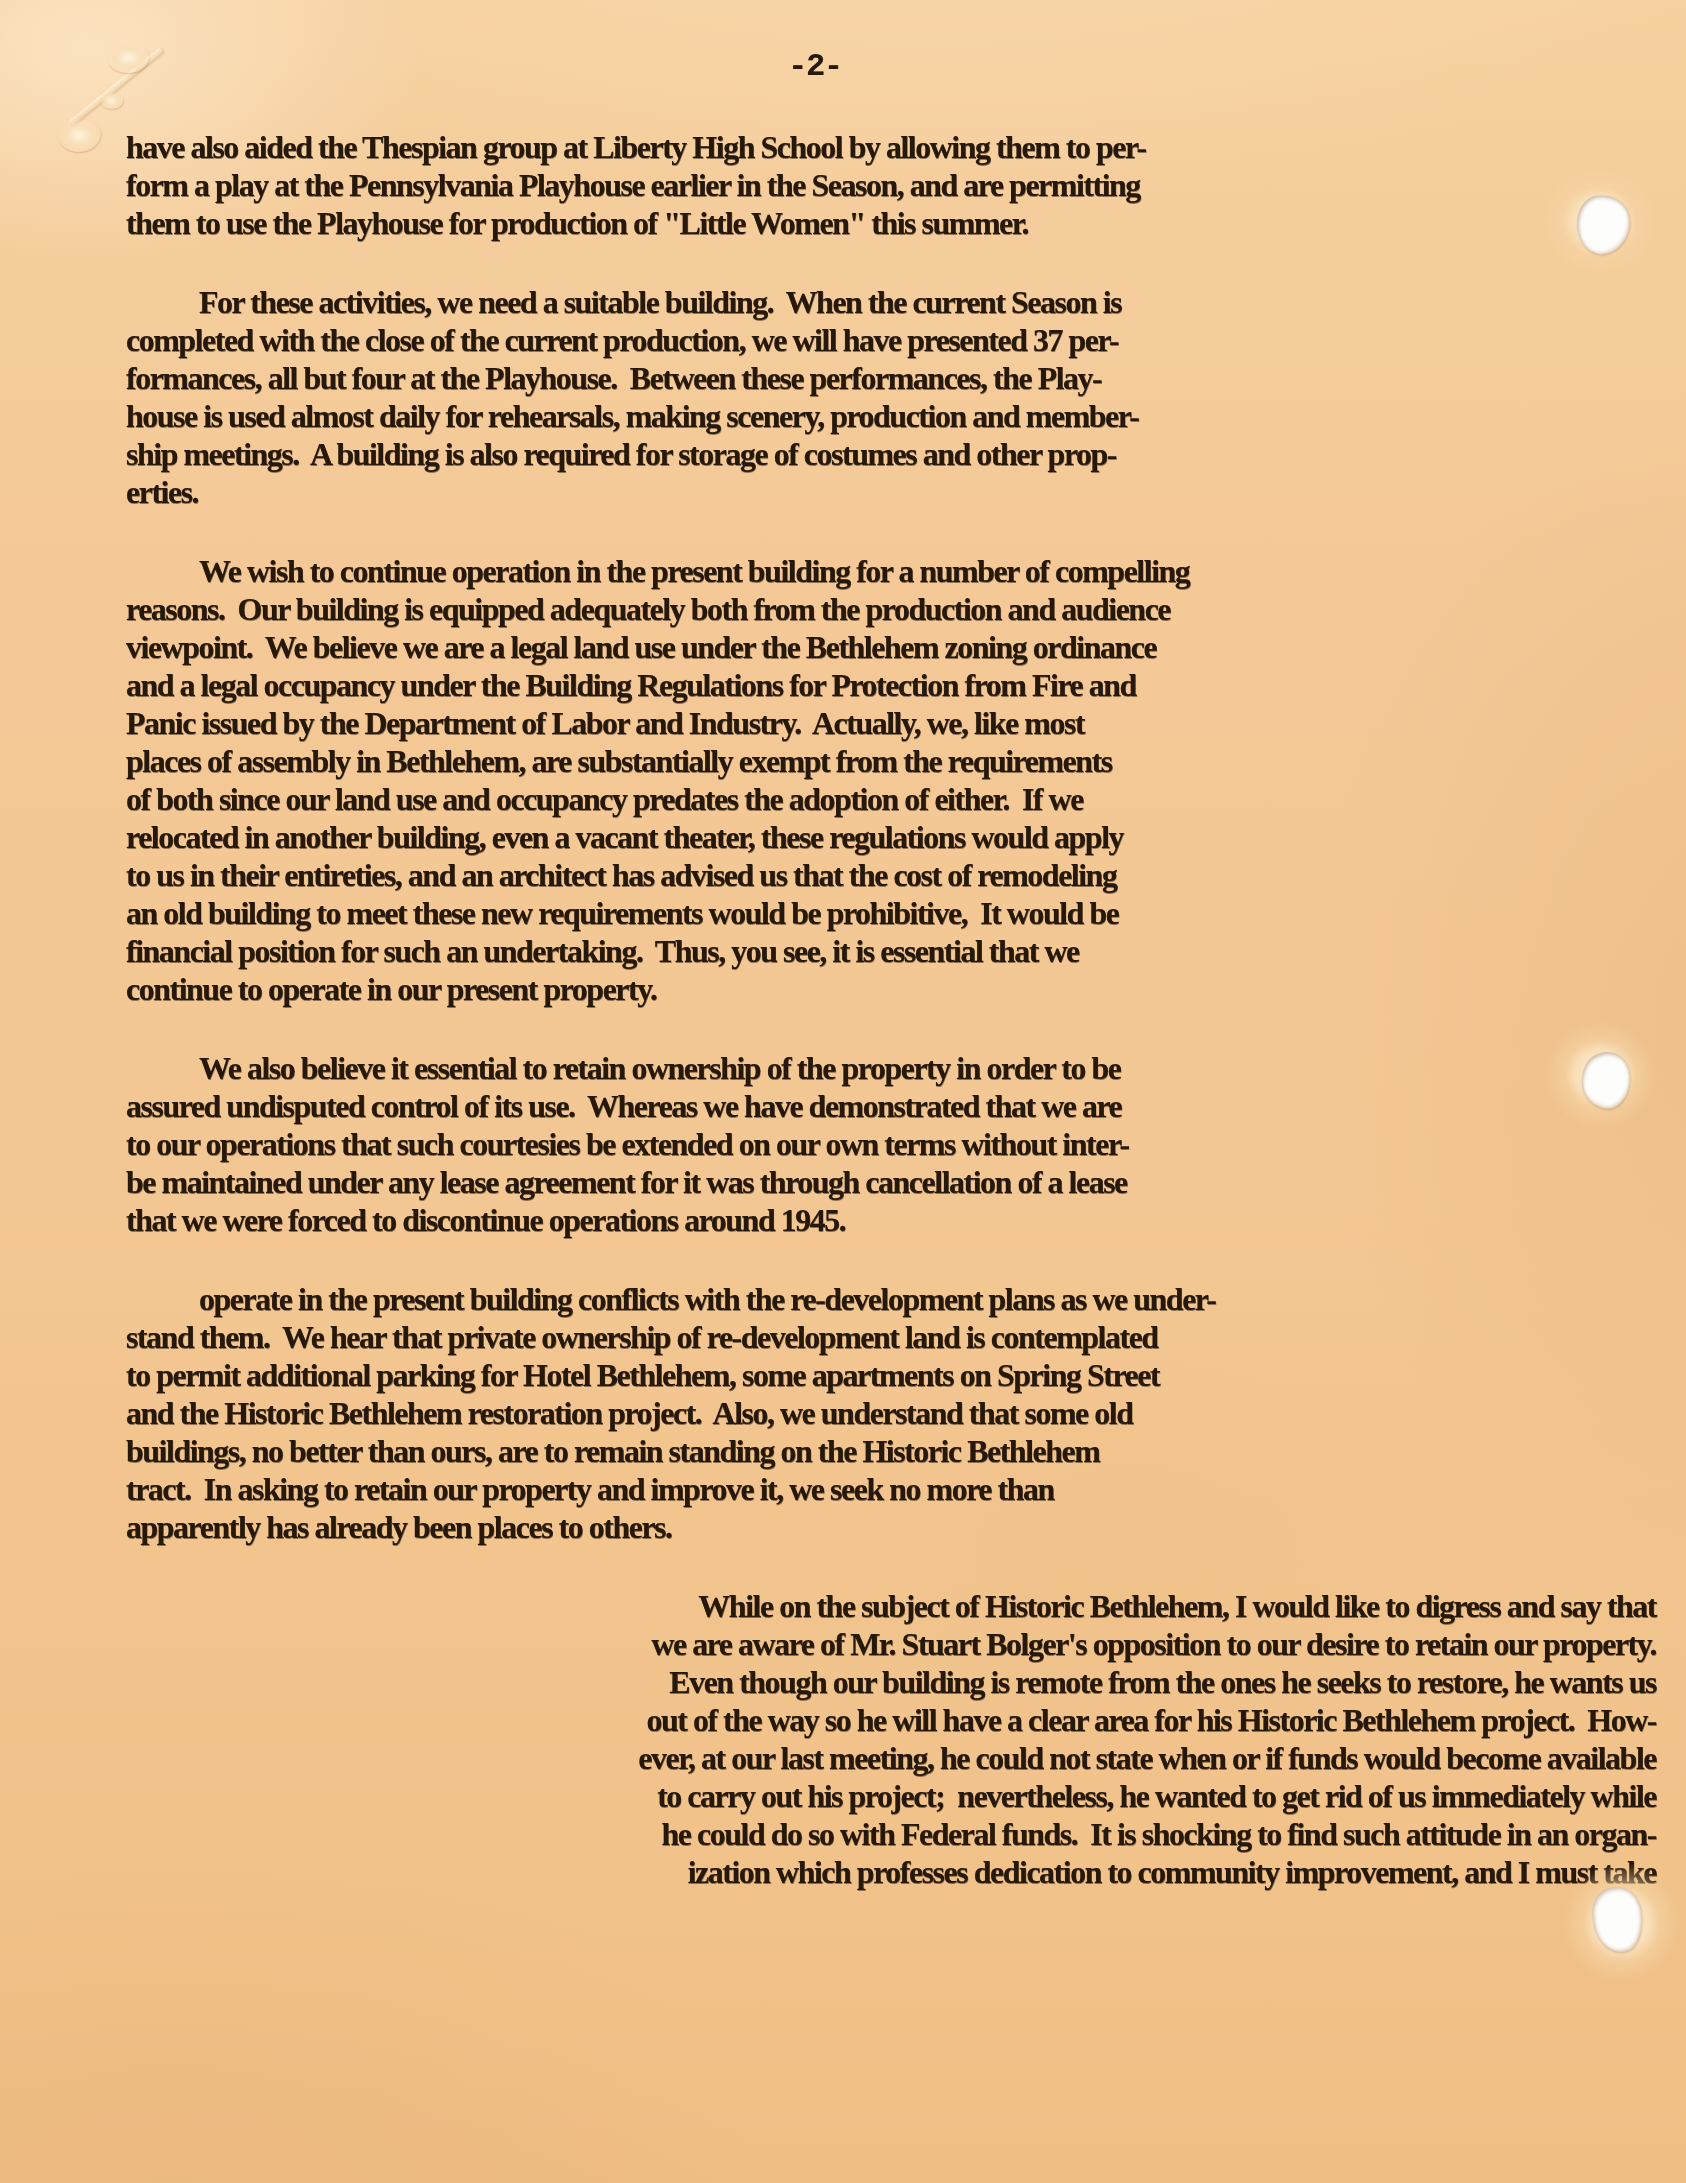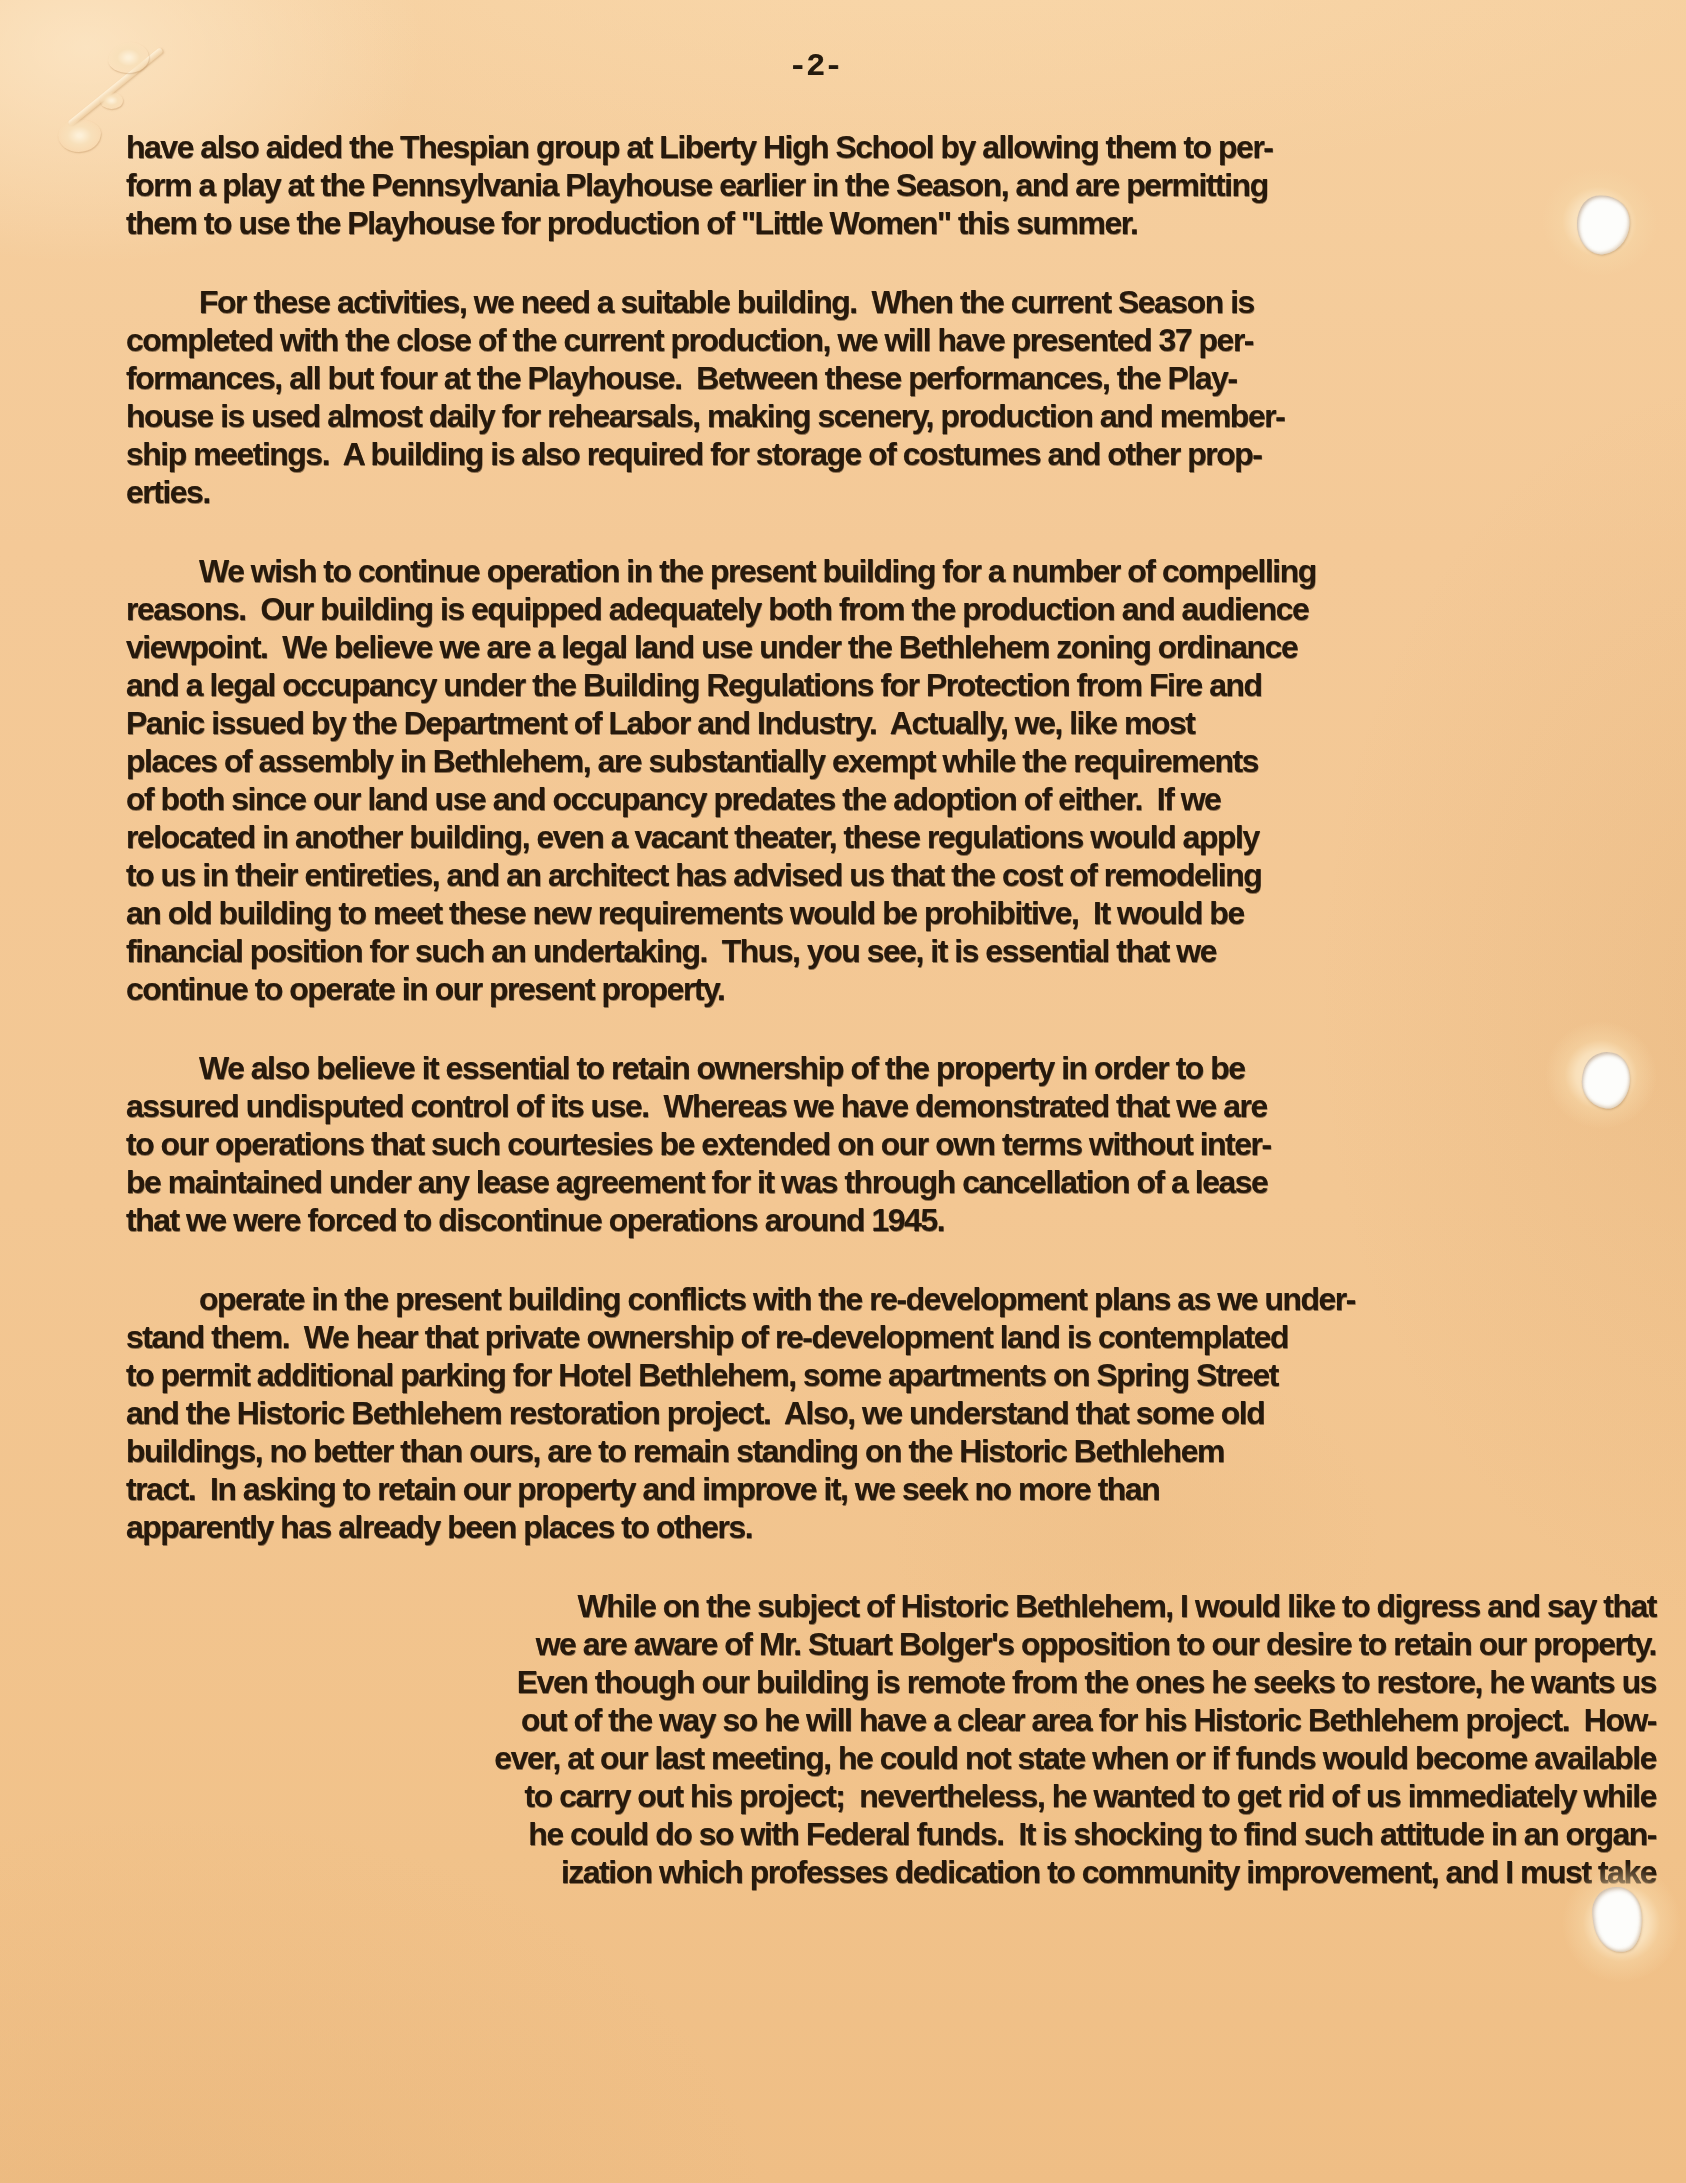--- a/index.html
+++ b/index.html
@@ -37,21 +37,21 @@
   }
   .text-block {
     position: absolute;
     left: 126px;
     top: 128px;
     width: 1530px;
   }
   .para { margin: 0 0 41px 0; }
   .para:last-child { margin-bottom: 8px; text-align: right; }
   .line {
-    font-family: Liberation Sans, sans-serif;
+    font-family: Liberation Serif, serif;
     font-weight: 700;
     font-size: 32px;
     letter-spacing: -1.5px;
     line-height: 38px;
     color: #26190c;
     white-space: pre;
     text-shadow: 0.4px 0.5px 0.5px rgba(42,26,10,.50), -0.2px 0 0.3px rgba(42,26,10,.32);
   }
   .para.indent .line:first-child { padding-left: 73px; }
 
@@ -126,21 +126,21 @@
         <div class="line">house is used almost daily for rehearsals, making scenery, production and member-</div>
         <div class="line">ship meetings.  A building is also required for storage of costumes and other prop-</div>
         <div class="line">erties.</div>
       </div>
       <div class="para indent">
         <div class="line">We wish to continue operation in the present building for a number of compelling</div>
         <div class="line">reasons.  Our building is equipped adequately both from the production and audience</div>
         <div class="line">viewpoint.  We believe we are a legal land use under the Bethlehem zoning ordinance</div>
         <div class="line">and a legal occupancy under the Building Regulations for Protection from Fire and</div>
         <div class="line">Panic issued by the Department of Labor and Industry.  Actually, we, like most</div>
-        <div class="line">places of assembly in Bethlehem, are substantially exempt while the requirements</div>
+        <div class="line">places of assembly in Bethlehem, are substantially exempt from the requirements</div>
         <div class="line">of both since our land use and occupancy predates the adoption of either.  If we</div>
         <div class="line">relocated in another building, even a vacant theater, these regulations would apply</div>
         <div class="line">to us in their entireties, and an architect has advised us that the cost of remodeling</div>
         <div class="line">an old building to meet these new requirements would be prohibitive,  It would be</div>
         <div class="line">financial position for such an undertaking.  Thus, you see, it is essential that we</div>
         <div class="line">continue to operate in our present property.</div>
       </div>
       <div class="para indent">
         <div class="line">We also believe it essential to retain ownership of the property in order to be</div>
         <div class="line">assured undisputed control of its use.  Whereas we have demonstrated that we are</div>

